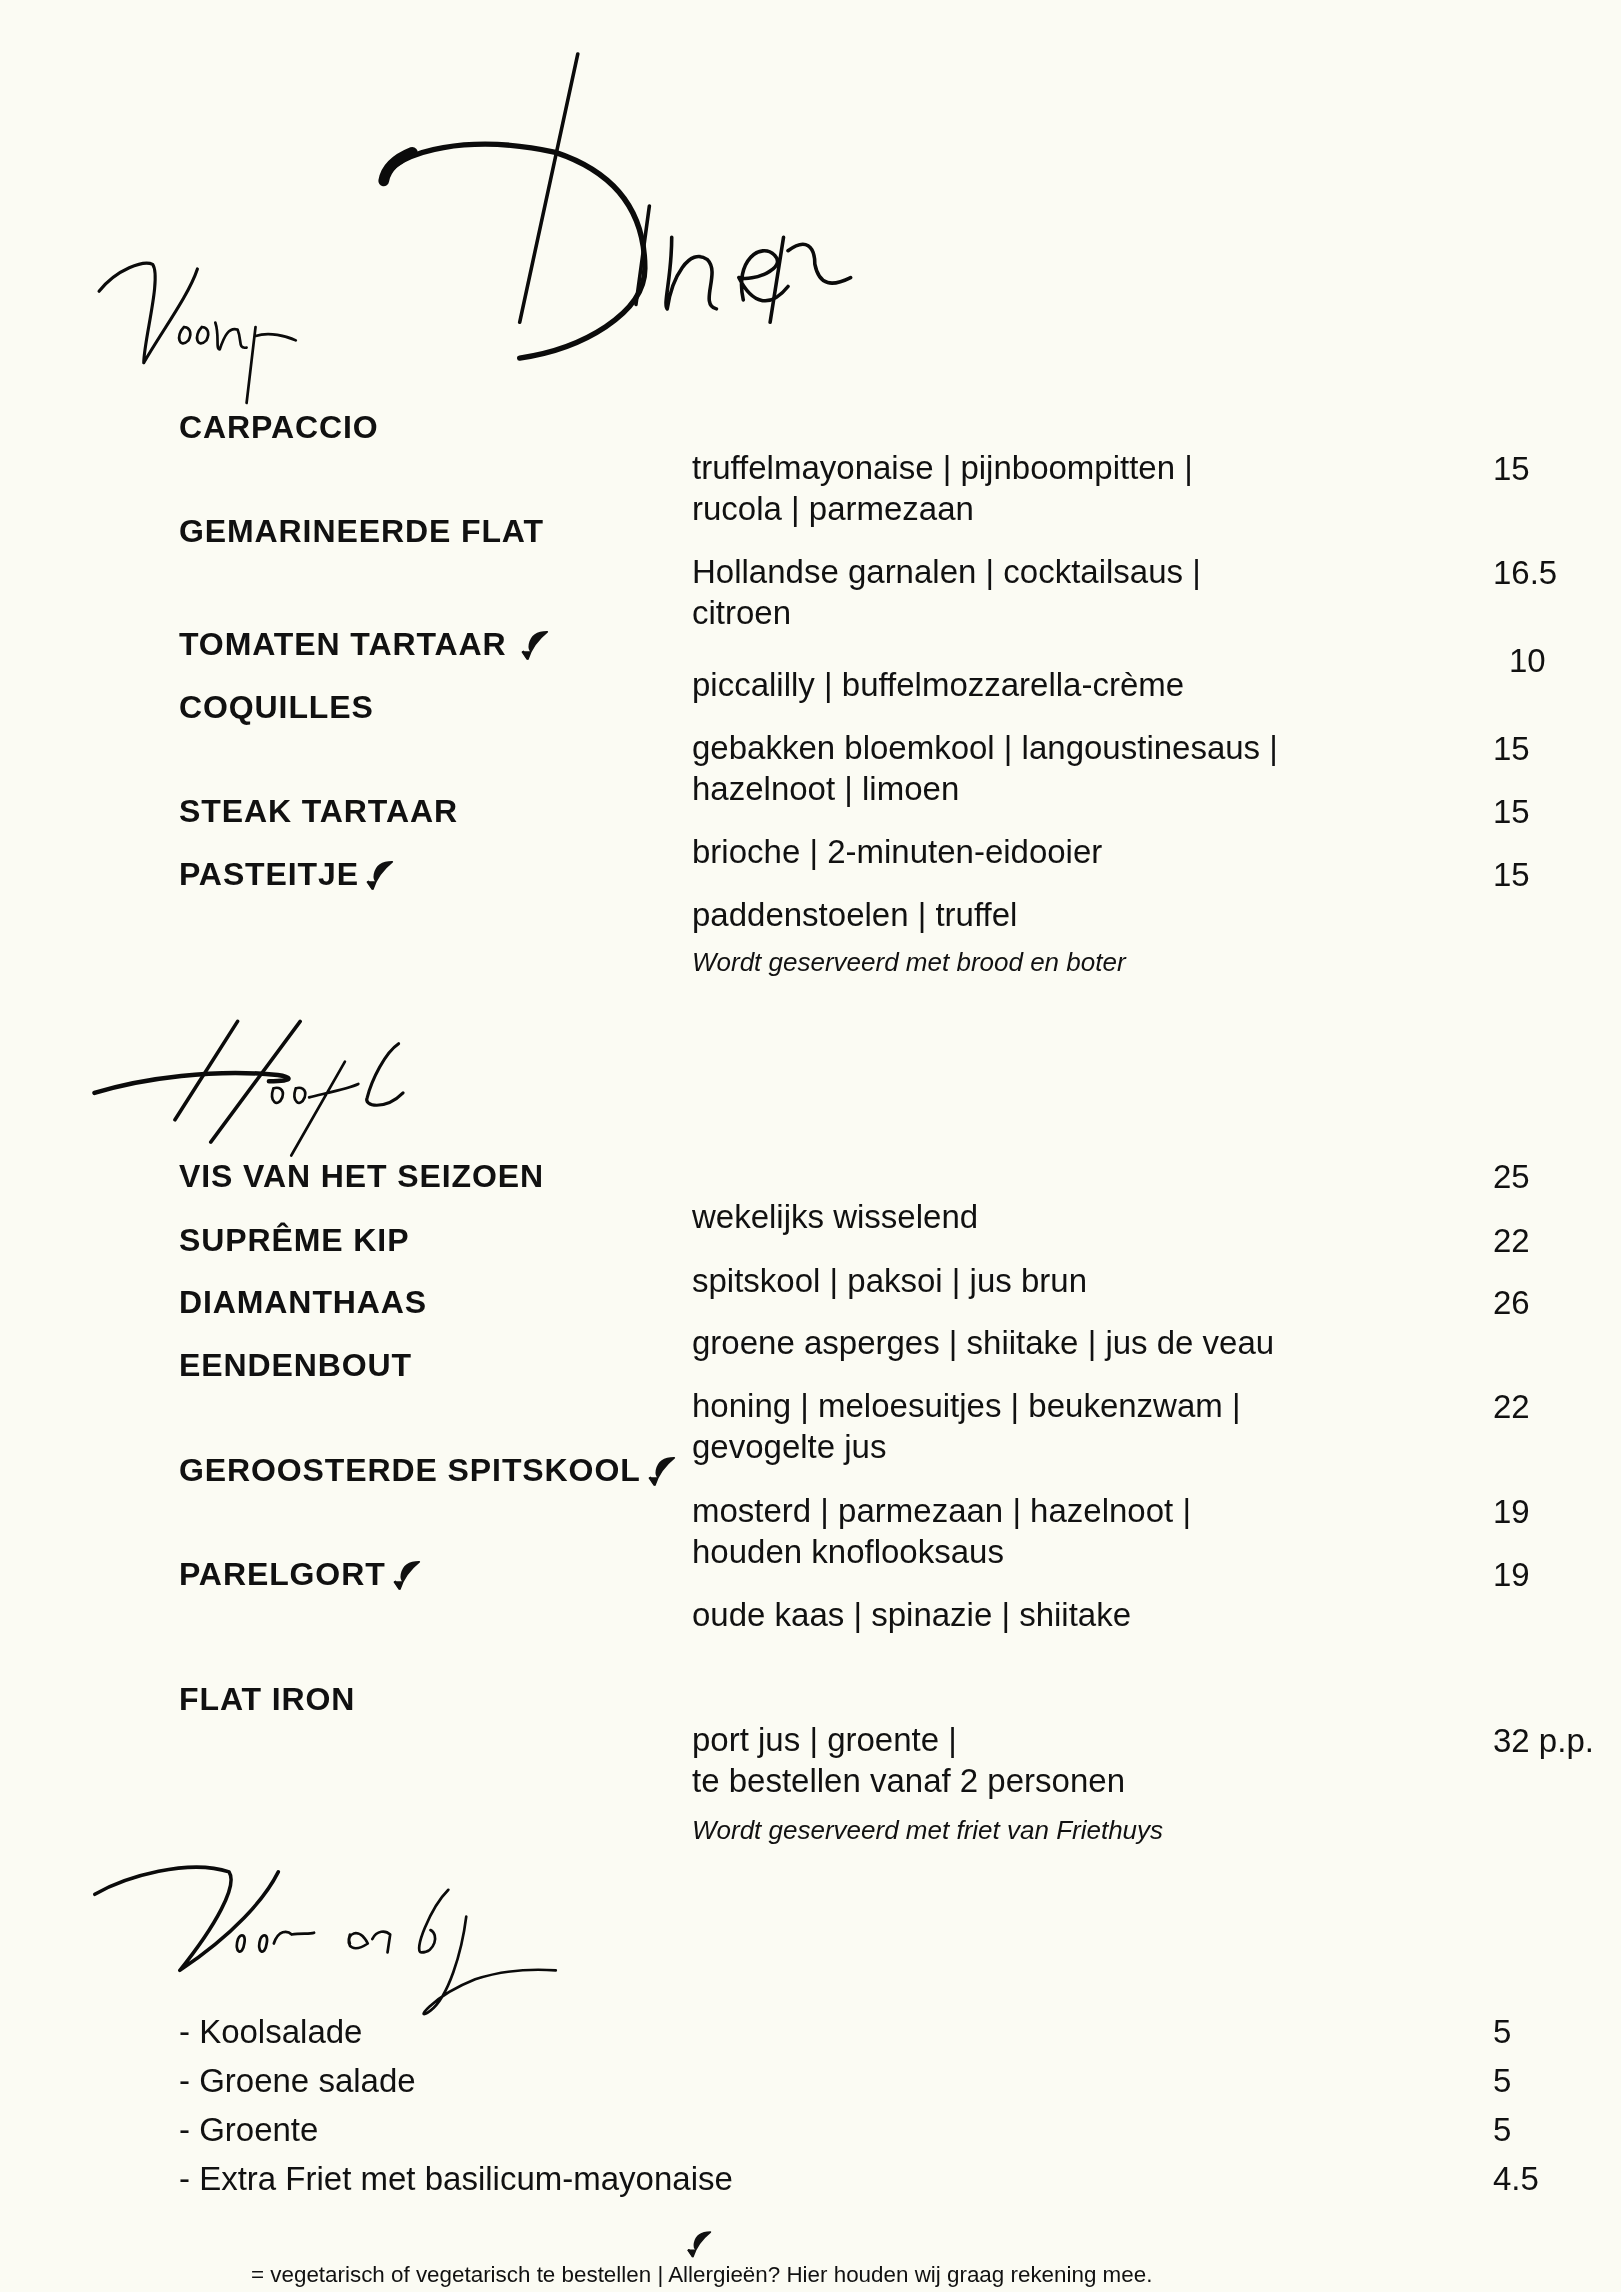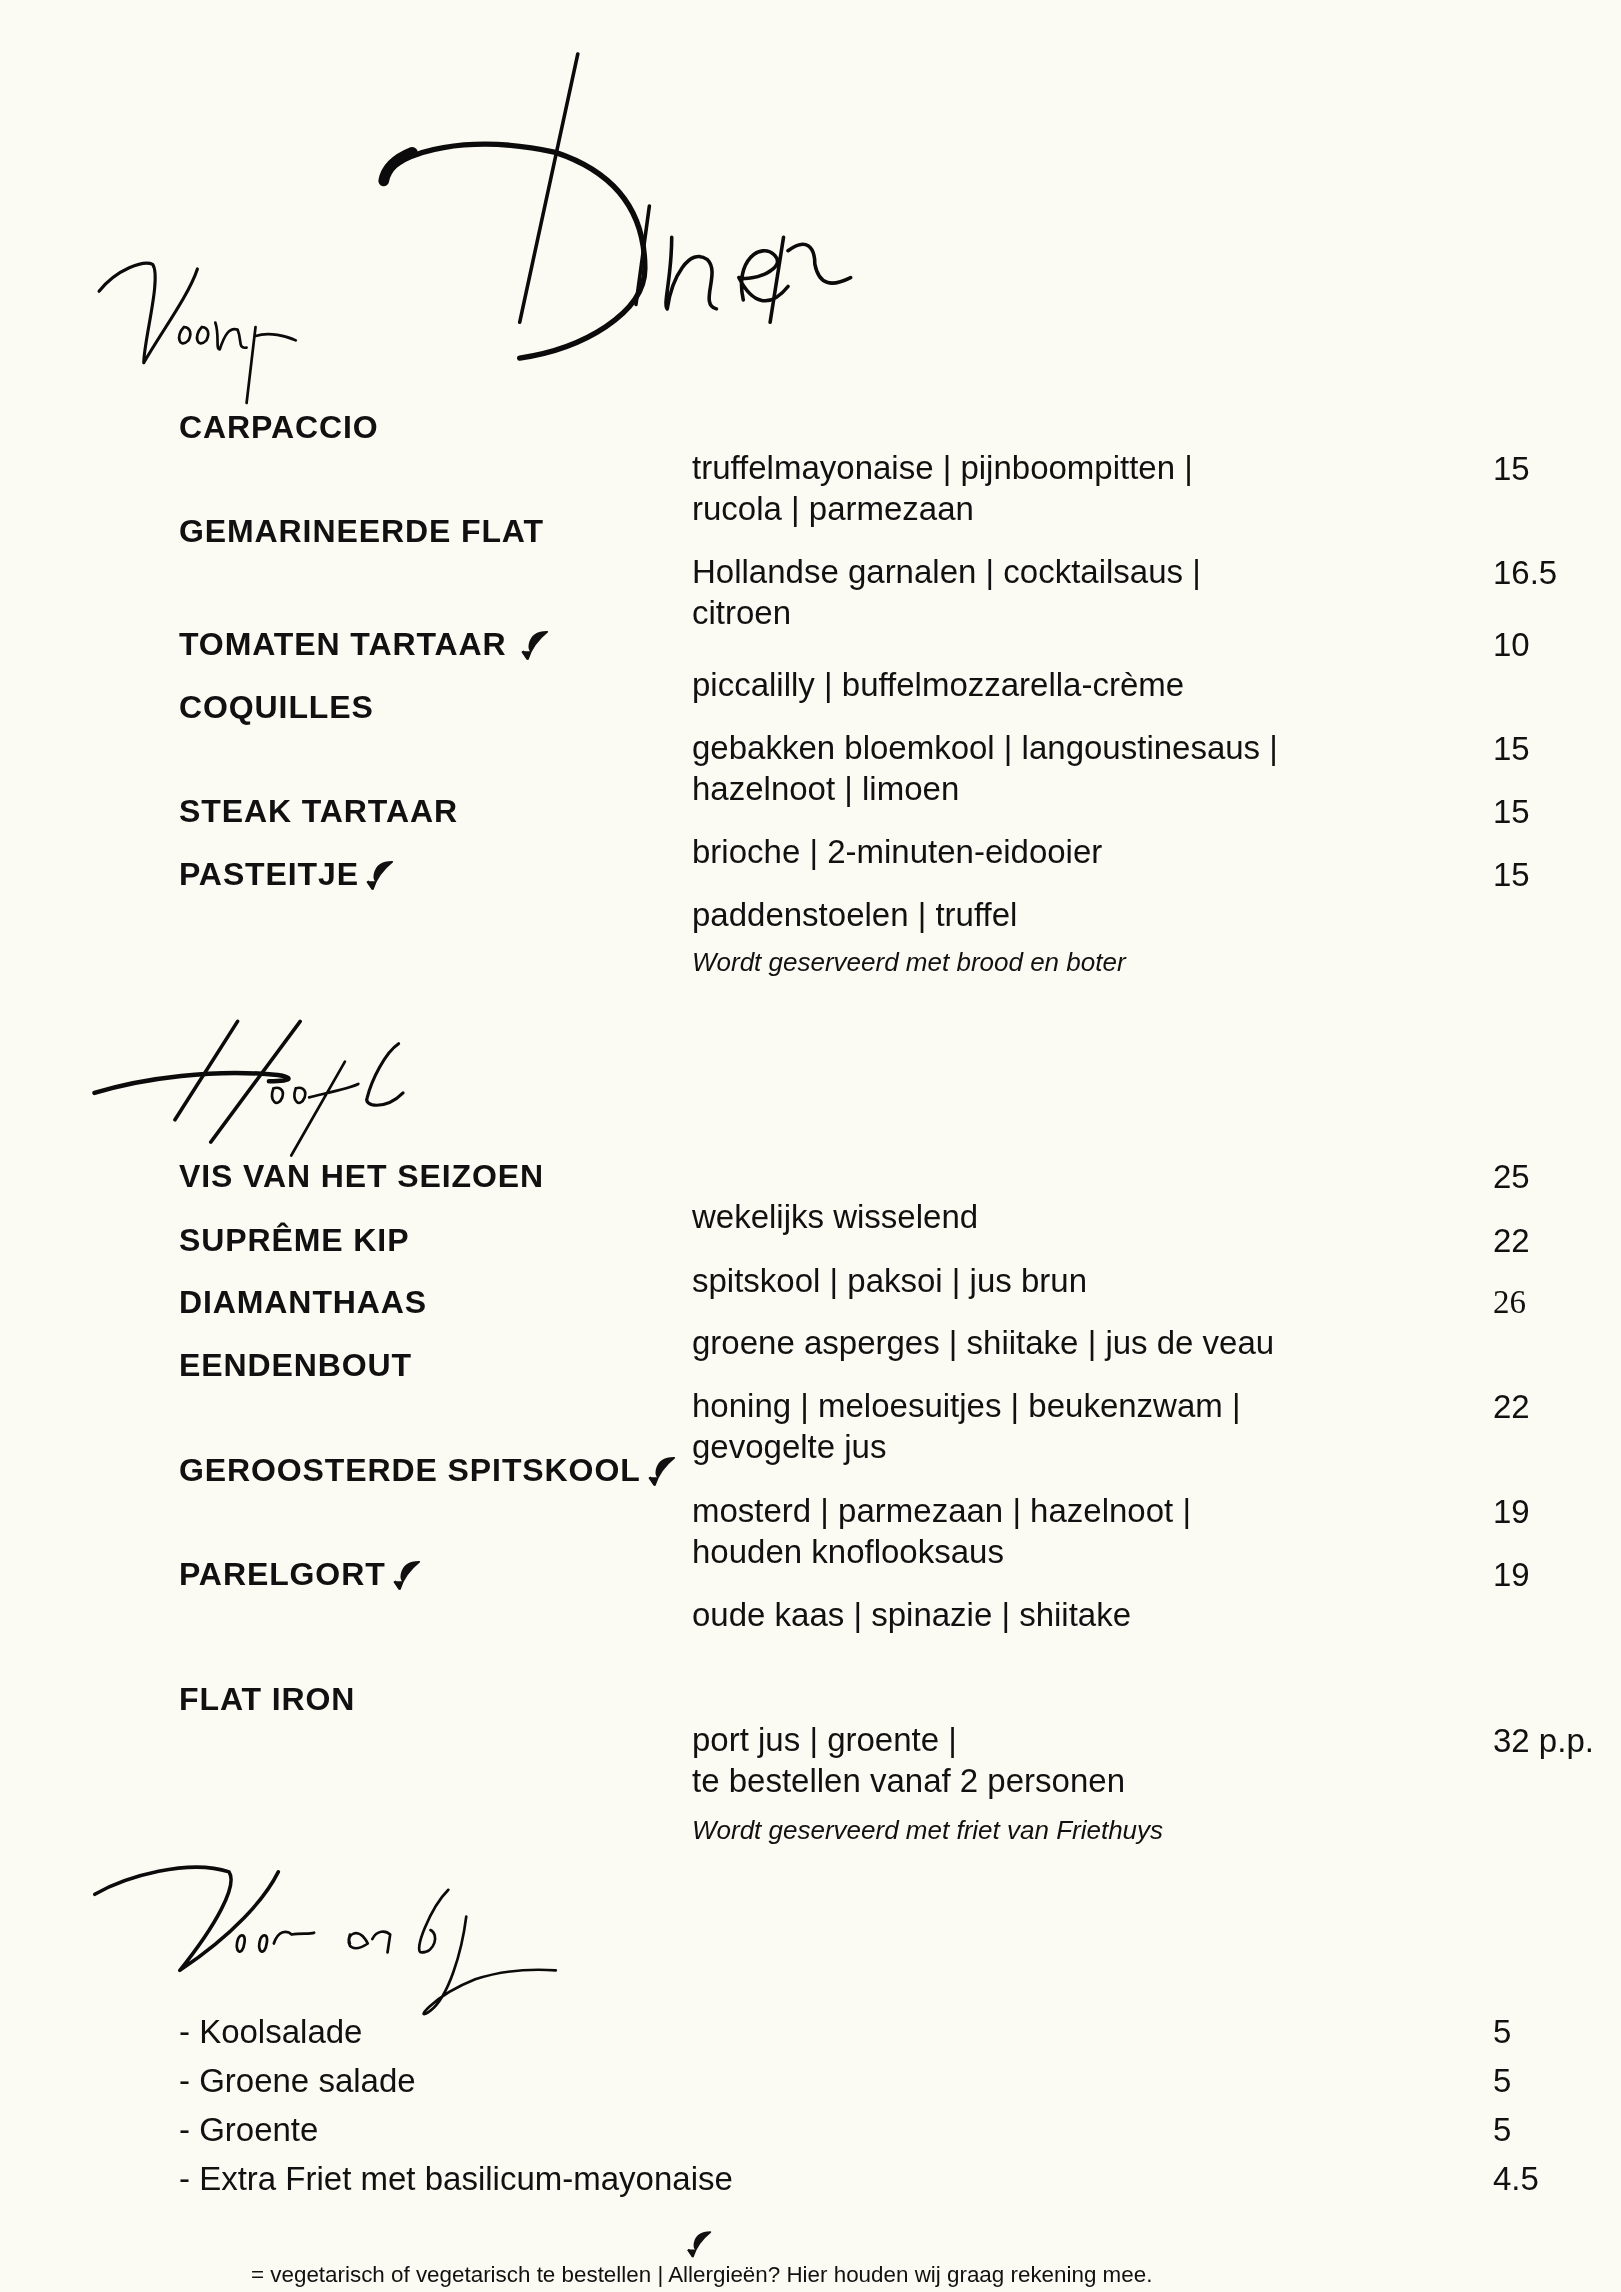--- a/index.html
+++ b/index.html
@@ -102,21 +102,21 @@
   </div>
   <div class="row" style="top:624px;">
     <div class="name">
       <span>TOMATEN TARTAAR</span>
       <span class="leaf"><svg viewBox="0 0 34 38">
             <path d="M4,26 L10,35 C14,22 22,12 32,4 C22,4 14,8 12,18 C11,24 14,26 14,26" fill="#111" stroke="#111" stroke-width="2" stroke-linejoin="round"></path>
             <path d="M4,26 L10,35" stroke="#111" stroke-width="3" fill="none"></path>
           </svg></span>
     </div>
     <div class="desc">piccalilly | buffelmozzarella-crème</div>
-    <div class="price" style="top:0;">10</div>
+    <div class="price" style="top:16px;margin-left:16px;">10</div>
   </div>
   <div class="row" style="top:687px;">
     <div class="name">COQUILLES</div>
     <div class="desc">gebakken bloemkool | langoustinesaus |
 hazelnoot | limoen</div>
     <div class="price" style="top:41px;">15</div>
   </div>
   <div class="row" style="top:791px;">
     <div class="name">STEAK TARTAAR</div>
     <div class="desc">brioche | 2-minuten-eidooier</div>
@@ -143,21 +143,21 @@
     <div class="price" style="top:0;">25</div>
   </div>
   <div class="row" style="top:1220px;">
     <div class="name">SUPRÊME KIP</div>
     <div class="desc">spitskool | paksoi | jus brun</div>
     <div class="price" style="top:0;">22</div>
   </div>
   <div class="row" style="top:1282px;">
     <div class="name">DIAMANTHAAS</div>
     <div class="desc">groene asperges | shiitake | jus de veau</div>
-    <div class="price" style="top:0;font-family:Liberation Serif, serif;">26</div>
+    <div class="price" style="top:0;">26</div>
   </div>
   <div class="row" style="top:1345px;">
     <div class="name">EENDENBOUT</div>
     <div class="desc">honing | meloesuitjes | beukenzwam |
 gevogelte jus</div>
     <div class="price" style="top:41px;">22</div>
   </div>
   <div class="row" style="top:1450px;">
     <div class="name">
       <span>GEROOSTERDE SPITSKOOL</span>

